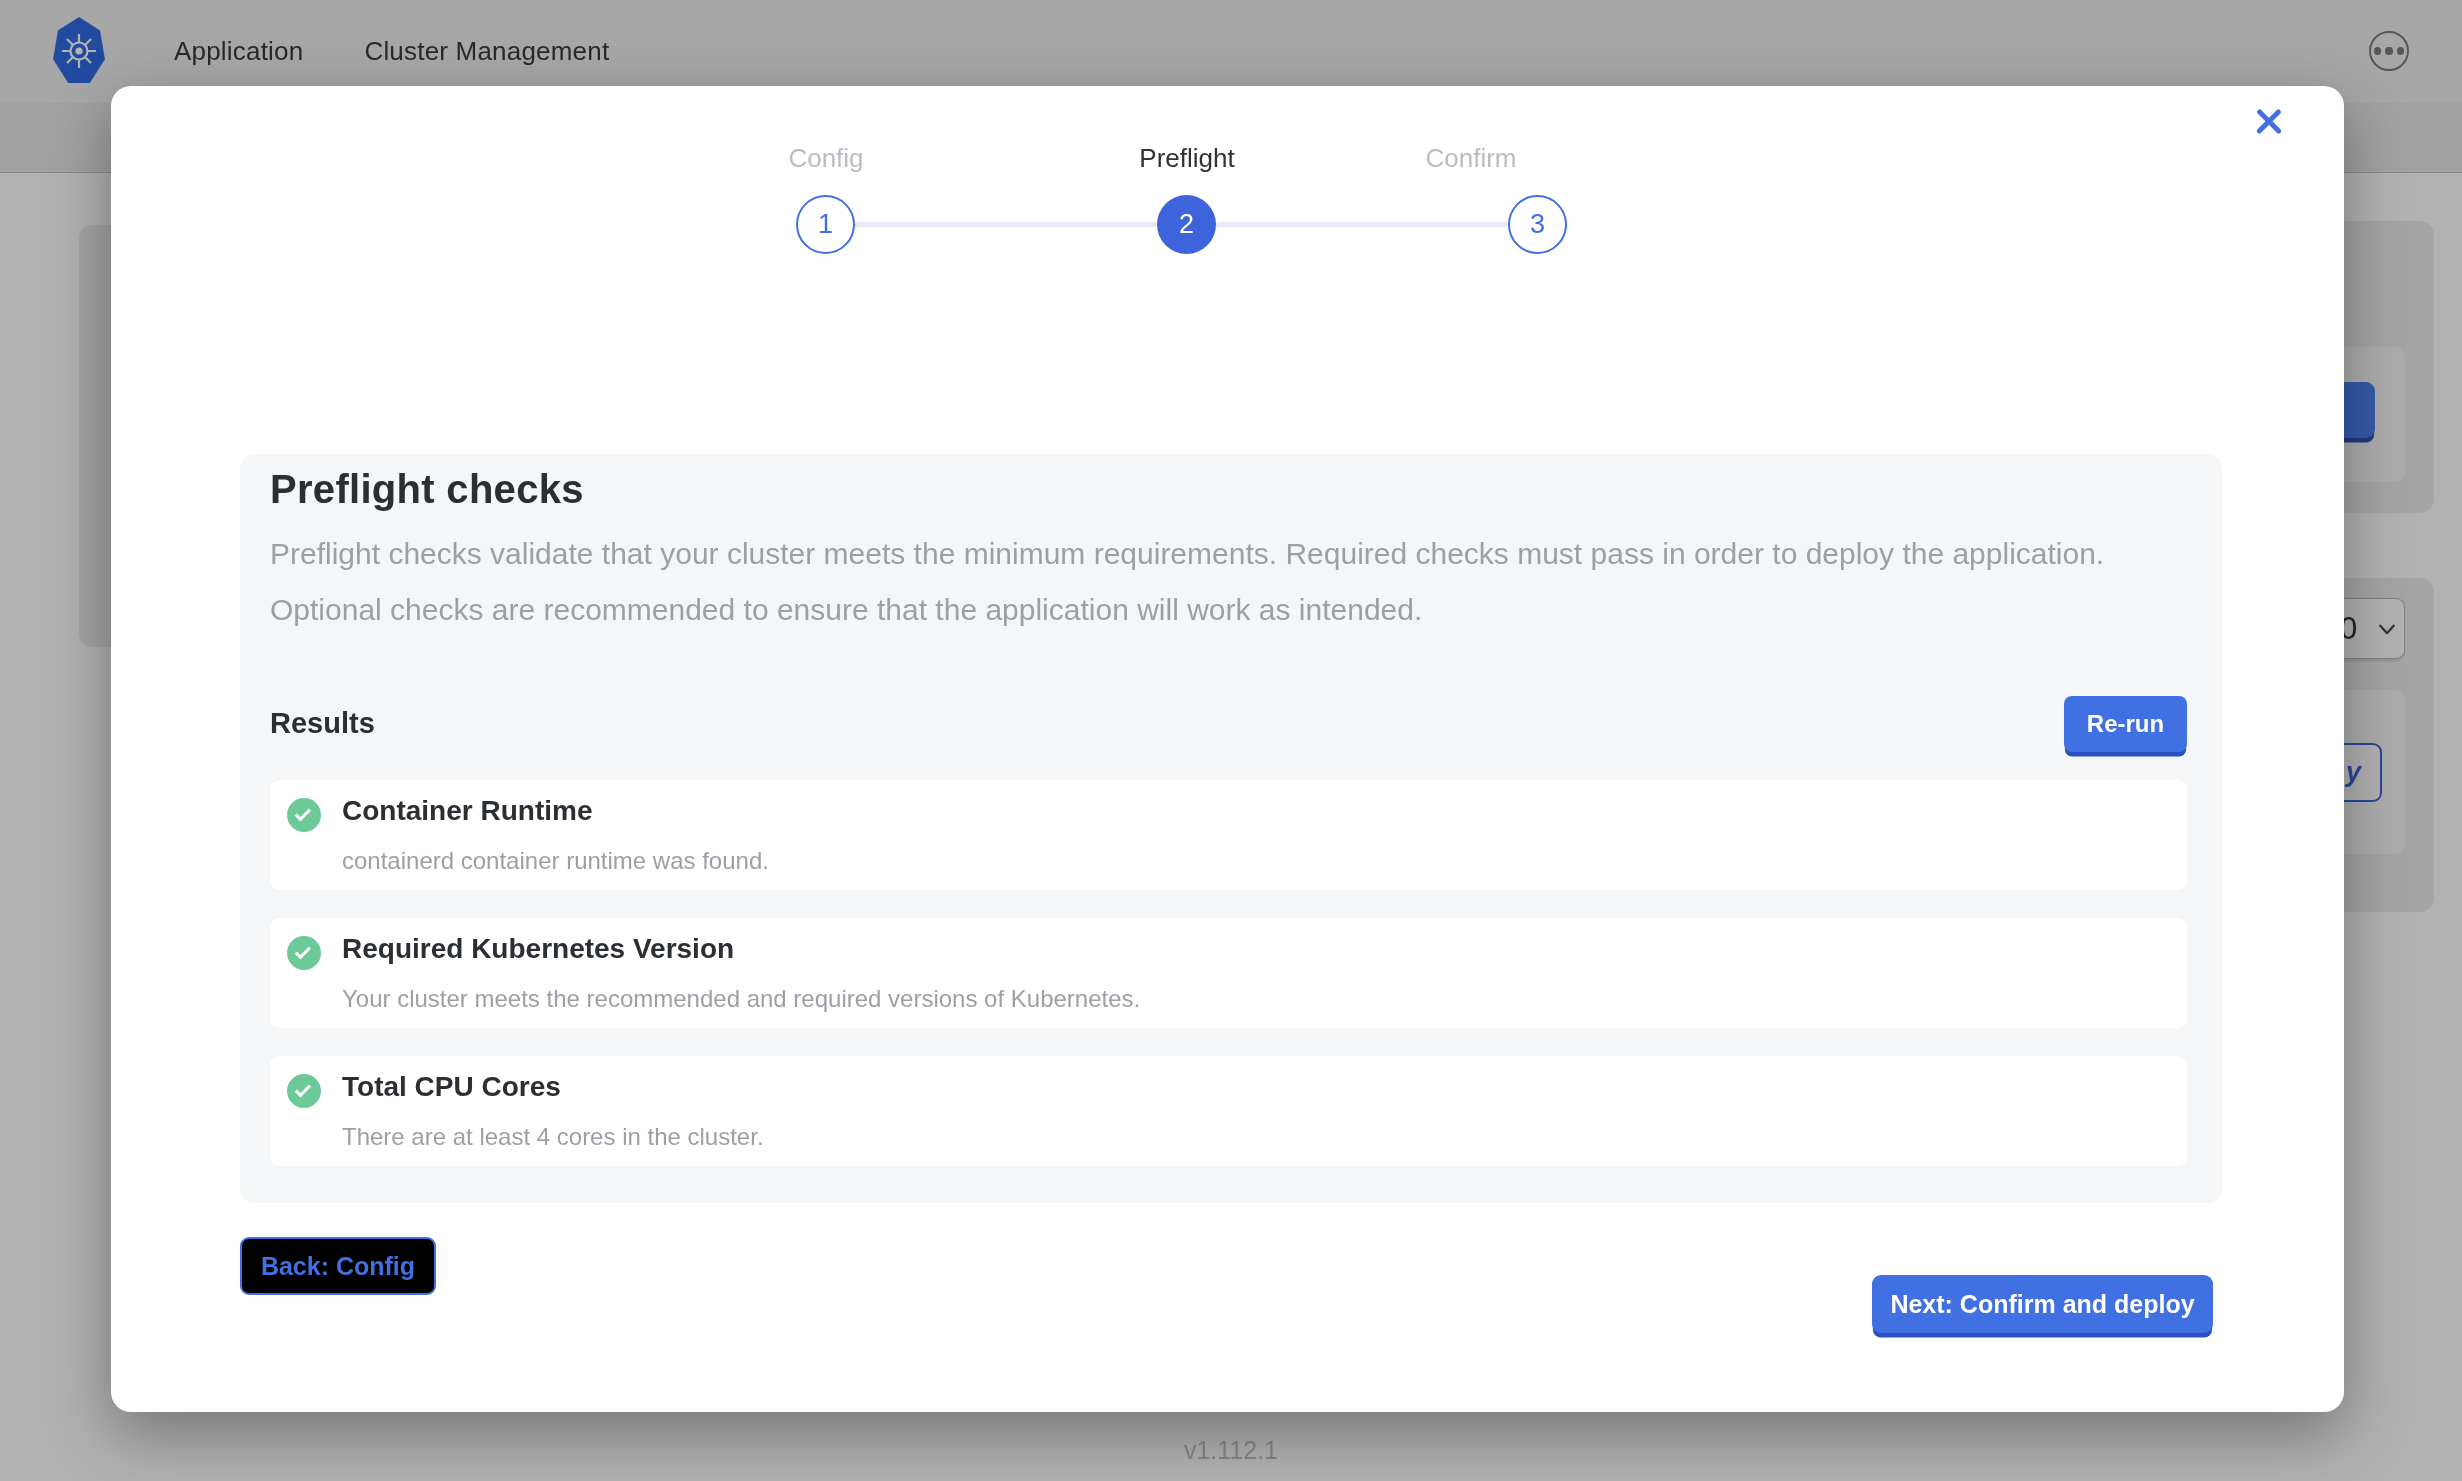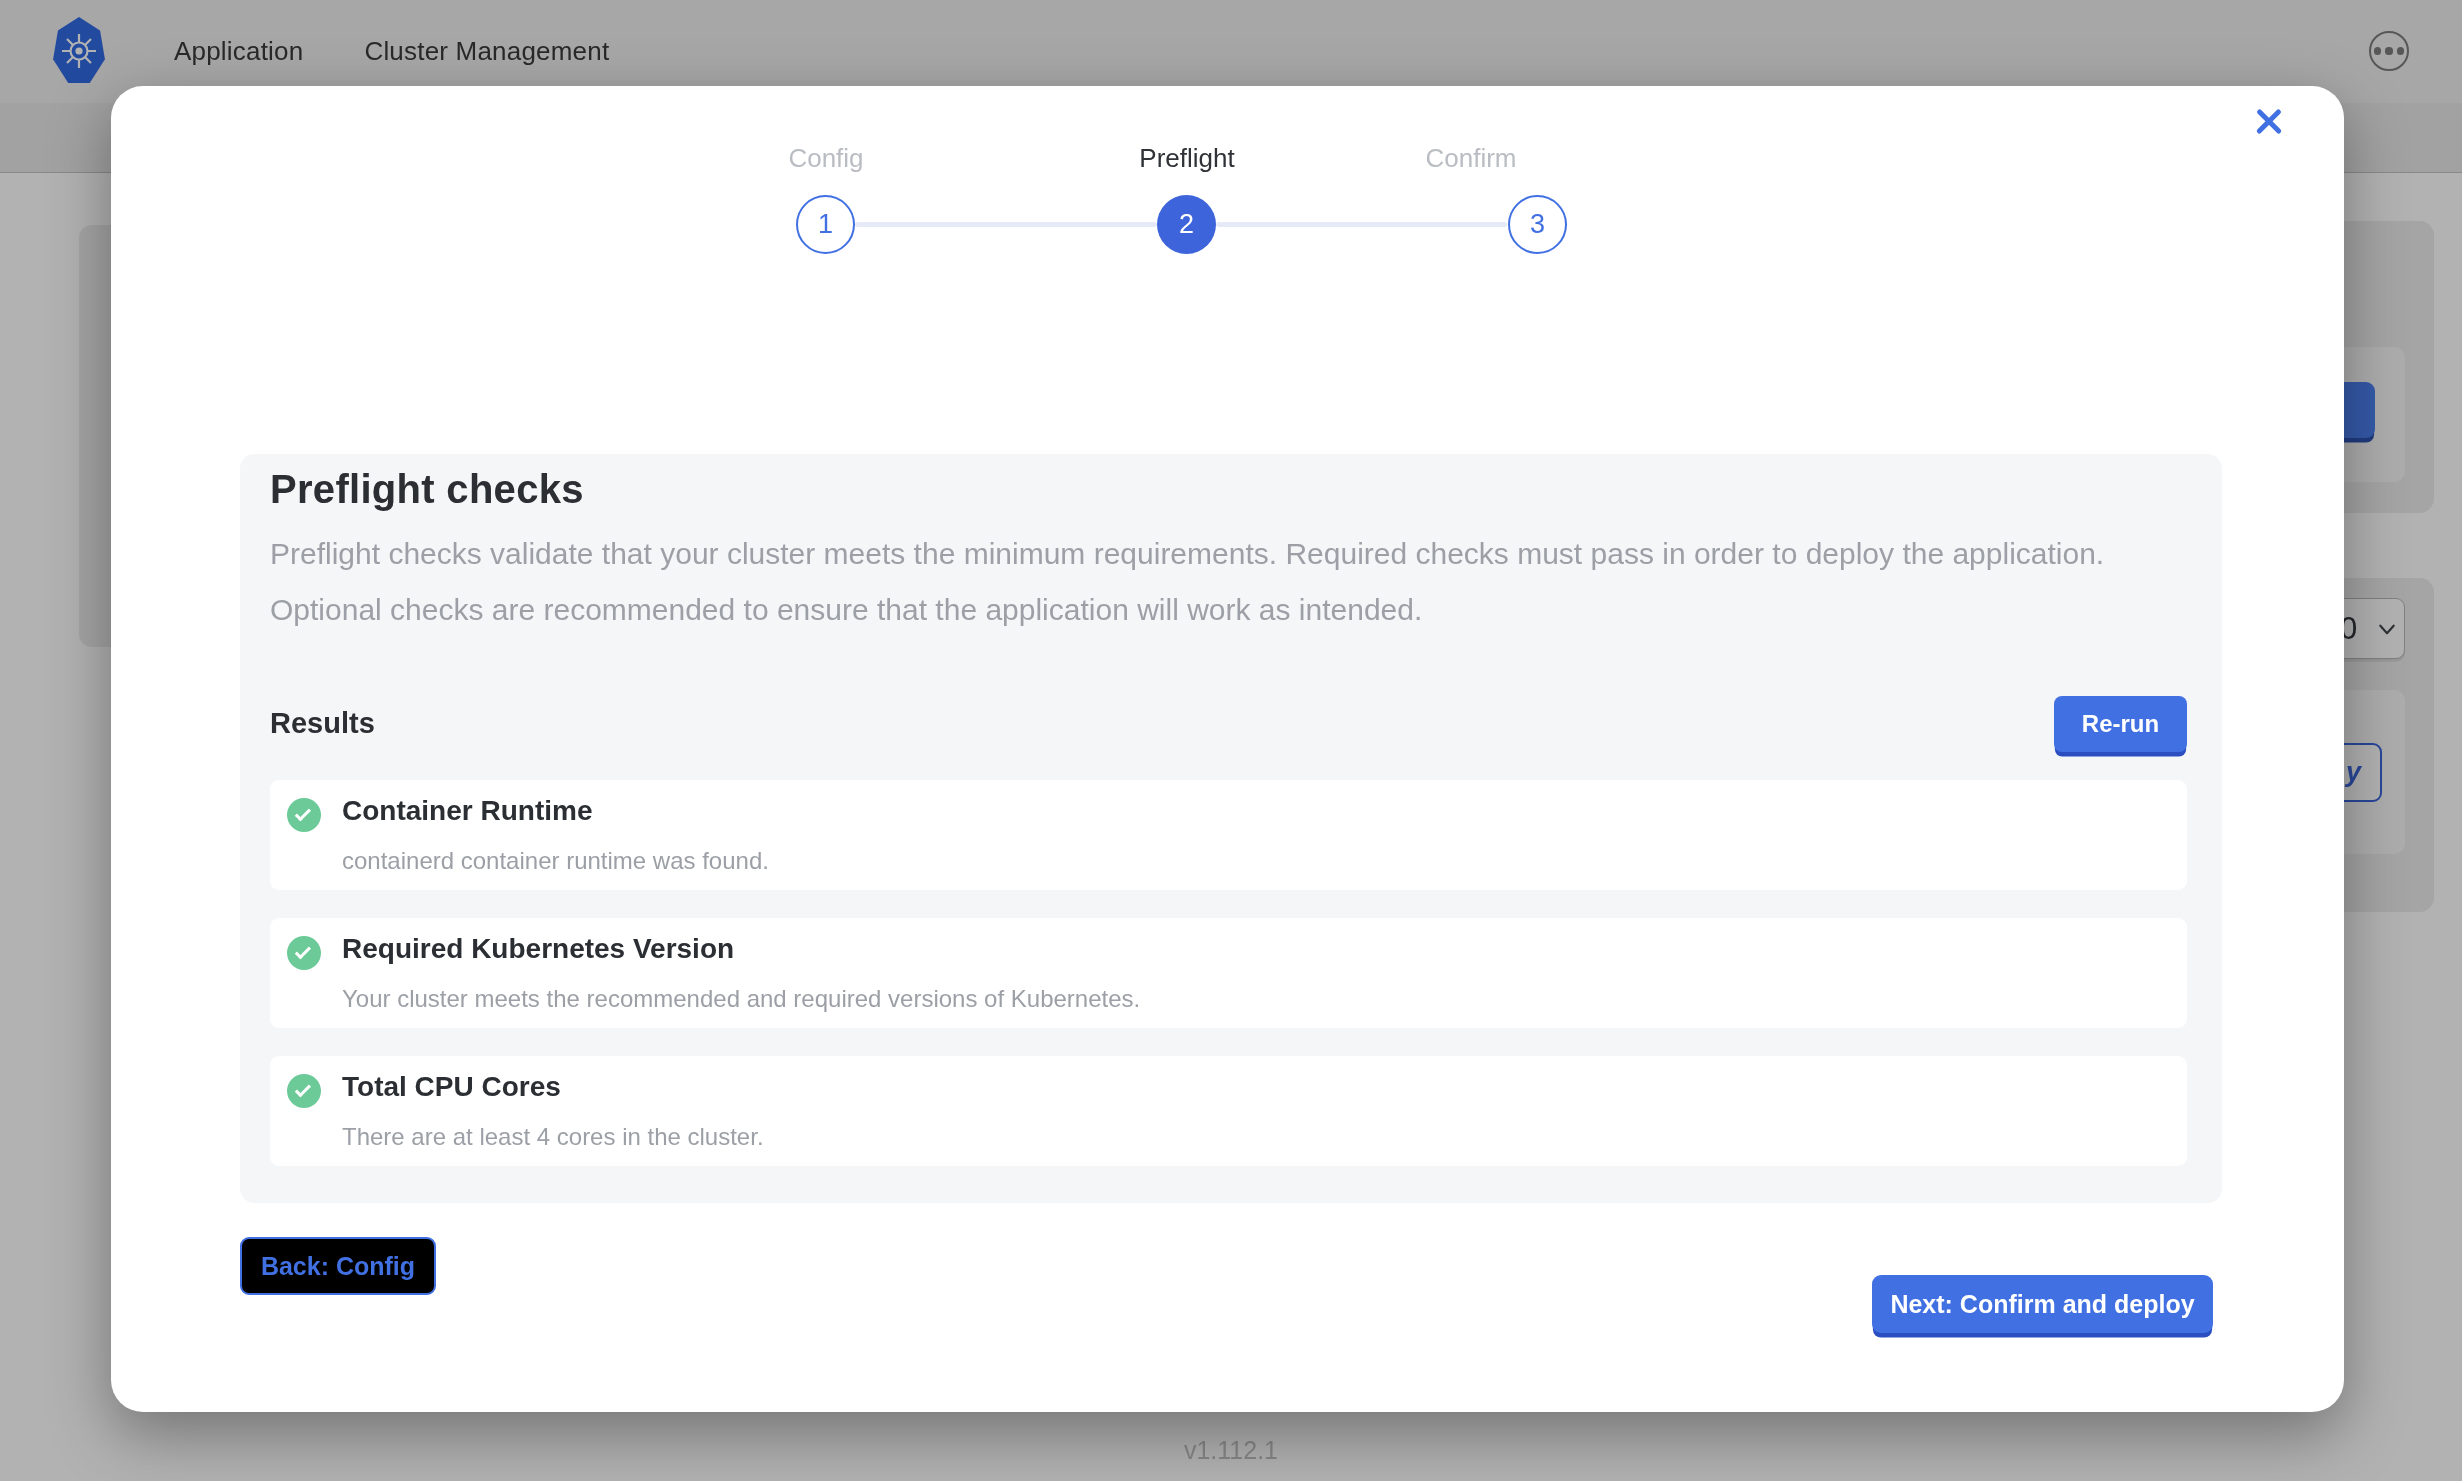--- a/index.html
+++ b/index.html
@@ -42,21 +42,21 @@
   .bg-card-r2-inner{position:absolute;left:2283px;top:690px;width:122px;height:164px;background:#f8f8f8;border-radius:10.8px;}
   .bg-outline-frag{position:absolute;left:2301px;top:743px;width:81px;height:59px;background:#ffffff;border:2.7px solid #3b66dc;border-radius:9px;
     display:flex;align-items:center;}
   .bg-outline-frag span{font-size:27px;font-weight:700;font-style:italic;color:#3b66dc;margin-left:43px;}
   .version{position:absolute;left:0;top:1436px;width:2462px;text-align:center;font-size:25px;color:#c2c2c2;}
 
   
   .overlay{position:absolute;inset:0;background:rgba(0,0,0,0.30);}
 
   
-  .modal{position:absolute;left:111px;top:86px;width:2233px;height:1326px;background:#ffffff;border-radius:32px;
+  .modal{position:absolute;left:111px;top:86px;width:2233px;height:1326px;background:#ffffff;border-radius:20px;
     box-shadow:0 21.6px 63px rgba(0,0,0,.35);}
   .close-btn{position:absolute;left:2137px;top:14.4px;width:43px;height:43px;cursor:pointer;}
   .close-btn i{position:absolute;left:5.4px;top:19px;width:32px;height:5.4px;background:var(--accent);border-radius:2.7px;display:block;}
   .close-btn i:first-child{transform:rotate(45deg);}
   .close-btn i:last-child{transform:rotate(-45deg);}
 
   .step-label{position:absolute;top:57px;width:270px;text-align:center;font-size:26px;color:var(--step-gray);}
   .step-label.active{color:#2f3237;font-weight:500;}
   .lbl-1{left:580px;} .lbl-2{left:941px;} .lbl-3{left:1225px;}
   .step-dot{position:absolute;top:109px;width:59px;height:59px;border-radius:50%;background:#fff;border:2.7px solid var(--accent);
@@ -65,21 +65,21 @@
   .dot-1{left:685px;} .dot-2{left:1046px;} .dot-3{left:1397px;}
   .step-line{position:absolute;top:136px;height:5.4px;background:#e6e9f7;border-radius:2.7px;}
   .line-1{left:744px;width:302px;} .line-2{left:1105px;width:291px;}
 
   .panel{position:absolute;left:129px;top:368px;width:1982px;height:749px;background:var(--panel-bg);border-radius:14.4px;
     padding:12.6px 35px 0 30px;}
   .panel-title{font-size:40px;font-weight:700;color:var(--text-dark);letter-spacing:0.3px;}
   .panel-desc{margin-top:14.4px;max-width:1878px;font-size:30px;line-height:56px;color:var(--text-gray);}
   .results-row{margin-top:58px;display:flex;align-items:center;justify-content:space-between;gap:12px;}
   .results-label{font-size:29px;font-weight:700;color:var(--text-dark);}
-  .btn-rerun{width:133px;height:56px;background:var(--accent);color:#fff;font-size:24px;font-weight:700;
+  .btn-rerun{width:123px;height:56px;background:var(--accent);color:#fff;font-size:24px;font-weight:700;
     border:none;border-radius:8px;box-shadow:0 5.4px 0 -0.9px var(--accent-deep);cursor:pointer;
     font-family:"Liberation Sans",sans-serif;}
   .check-card{margin-top:28px;height:110px;background:#ffffff;border-radius:9px;position:relative;}
   .check-card:first-of-type{margin-top:30px;}
   .check-icon{position:absolute;left:17px;top:18px;width:34px;height:34px;border-radius:50%;background:var(--success);
     display:flex;align-items:center;justify-content:center;}
   .check-icon .tick{width:15.3px;height:8px;border-left:3.6px solid #fff;border-bottom:3.6px solid #fff;
     transform:rotate(-45deg) translate(0.9px,-1.8px);display:block;}
   .check-title{position:absolute;left:72px;top:15.3px;font-size:28px;font-weight:700;color:var(--text-dark);}
   .check-detail{position:absolute;left:72px;top:67px;font-size:24px;color:var(--text-gray);}

